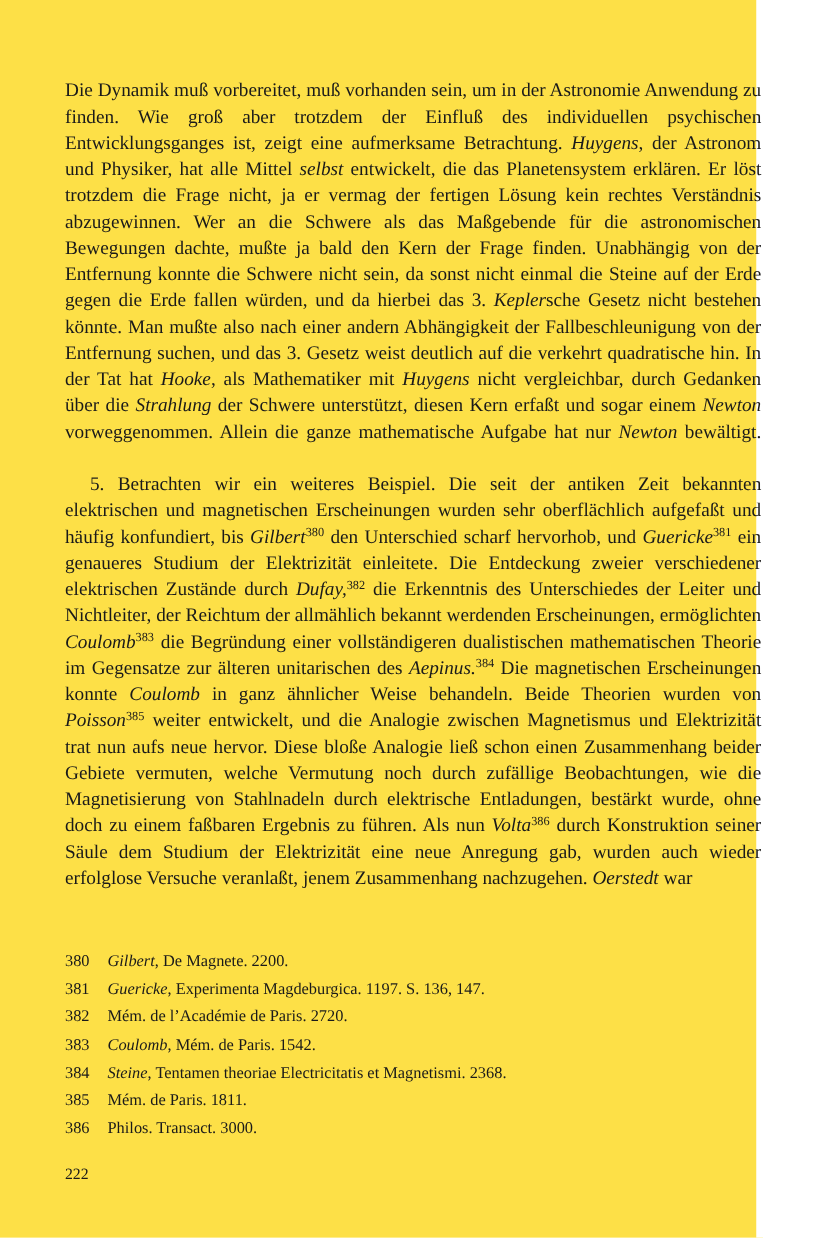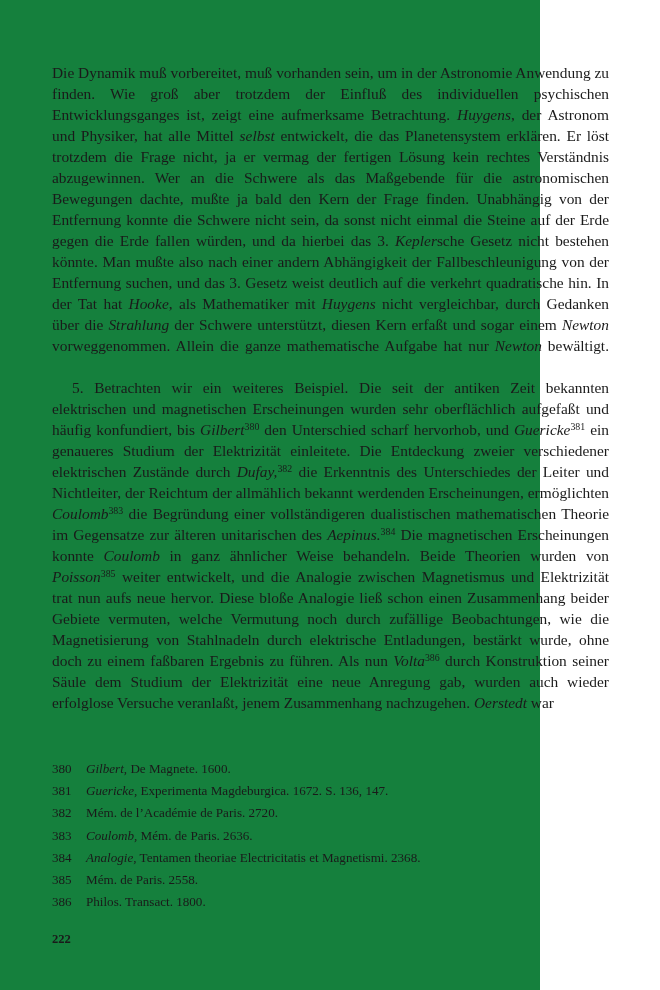--- a/index.html
+++ b/index.html
@@ -12,23 +12,23 @@
     height: 990px;
     font-family: "Liberation Serif", "DejaVu Serif", serif;
     color: #1a1a1a;
     position: relative;
     overflow: hidden;
   }
   #page {
     position: absolute;
     left: 0;
     top: 0;
-    width: 540px;
+    width: 605px;
     height: 990px;
-    background: #15803d;
+    background: #fde047;
   }
   #content {
     position: absolute;
     left: 52px;
     top: 62px;
     width: 557px;
   }
   .body-block {
     font-size: 15.4px;
     line-height: 21.0px;
@@ -82,61 +82,60 @@
     flex: 1 1 auto;
   }
 
   #page-number {
     position: absolute;
     left: 52px;
     top: 931px;
     font-size: 12.6px;
     line-height: 16px;
     color: #1a1a1a;
-    font-weight: bold;
   }
 </style>
 </head>
 <body>
 
 <div id="page">
 
   <div id="content">
     <div class="body-block">
         <p><span>Die Dynamik muß vorbereitet, muß vorhanden sein, um in der Astronomie Anwendung zu finden. Wie groß aber trotzdem der Einfluß des individuellen psychischen Entwicklungsganges ist, zeigt eine aufmerksame Betrachtung. </span><i>Huygens</i><span>, der Astronom und Physiker, hat alle Mittel </span><i>selbst</i><span> entwickelt, die das Planetensystem erklären. Er löst trotzdem die Frage nicht, ja er vermag der fertigen Lösung kein rechtes Verständnis abzugewinnen. Wer an die Schwere als das Maßgebende für die astronomischen Bewegungen dachte, mußte ja bald den Kern der Frage finden. Unabhängig von der Entfernung konnte die Schwere nicht sein, da sonst nicht einmal die Steine auf der Erde gegen die Erde fallen würden, und da hierbei das 3. </span><i>Kepler</i><span>sche Gesetz nicht bestehen könnte. Man mußte also nach einer andern Abhängigkeit der Fallbeschleunigung von der Entfernung suchen, und das 3. Gesetz weist deutlich auf die verkehrt quadratische hin. In der Tat hat </span><i>Hooke</i><span>, als Mathematiker mit </span><i>Huygens</i><span> nicht vergleichbar, durch Gedanken über die </span><i>Strahlung</i><span> der Schwere unterstützt, diesen Kern erfaßt und sogar einem </span><i>Newton</i><span> vorweggenommen. Allein die ganze mathematische Aufgabe hat nur </span><i>Newton</i><span> bewältigt.</span></p>
         <p class="indented nostretch"><span>5. Betrachten wir ein weiteres Beispiel. Die seit der antiken Zeit bekannten elektrischen und magnetischen Erscheinungen wurden sehr oberflächlich aufgefaßt und häufig konfundiert, bis </span><i>Gilbert</i><sup>380</sup><span> den Unterschied scharf hervorhob, und </span><i>Guericke</i><sup>381</sup><span> ein genaueres Studium der Elektrizität einleitete. Die Entdeckung zweier verschiedener elektrischen Zustände durch </span><i>Dufay,</i><sup>382</sup><span> die Erkenntnis des Unterschiedes der Leiter und Nichtleiter, der Reichtum der allmählich bekannt werdenden Erscheinungen, ermöglichten </span><i>Coulomb</i><sup>383</sup><span> die Begründung einer vollständigeren dualistischen mathematischen Theorie im Gegensatze zur älteren unitarischen des </span><i>Aepinus.</i><sup>384</sup><span> Die magnetischen Erscheinungen konnte </span><i>Coulomb</i><span> in ganz ähnlicher Weise behandeln. Beide Theorien wurden von </span><i>Poisson</i><sup>385</sup><span> weiter entwickelt, und die Analogie zwischen Magnetismus und Elektrizität trat nun aufs neue hervor. Diese bloße Analogie ließ schon einen Zusammenhang beider Gebiete vermuten, welche Vermutung noch durch zufällige Beobachtungen, wie die Magnetisierung von Stahlnadeln durch elektrische Entladungen, bestärkt wurde, ohne doch zu einem faßbaren Ergebnis zu führen. Als nun </span><i>Volta</i><sup>386</sup><span> durch Konstruktion seiner Säule dem Studium der Elektrizität eine neue Anregung gab, wurden auch wieder erfolglose Versuche veranlaßt, jenem Zusammenhang nachzugehen. </span><i>Oerstedt</i><span> war</span></p>
       </div>
   </div>
 
   <div id="footnotes">
       <div class="fn-row">
         <span class="fn-num">380</span>
-        <span class="fn-text"><i>Gilbert</i><span>, De Magnete. 1600.</span></span>
+        <span class="fn-text"><i>Gilbert</i><span>, De Magnete. 2200.</span></span>
       </div>
       <div class="fn-row">
         <span class="fn-num">381</span>
-        <span class="fn-text"><i>Guericke</i><span>, Experimenta Magdeburgica. 1672. S. 136, 147.</span></span>
+        <span class="fn-text"><i>Guericke</i><span>, Experimenta Magdeburgica. 1197. S. 136, 147.</span></span>
       </div>
       <div class="fn-row">
         <span class="fn-num">382</span>
         <span class="fn-text"><span>Mém. de l’Académie de Paris. 2720.</span></span>
       </div>
       <div class="fn-row">
         <span class="fn-num">383</span>
-        <span class="fn-text"><i>Coulomb</i><span>, Mém. de Paris. 2636.</span></span>
+        <span class="fn-text"><i>Coulomb</i><span>, Mém. de Paris. 1542.</span></span>
       </div>
       <div class="fn-row">
         <span class="fn-num">384</span>
-        <span class="fn-text"><i>Analogie</i><span>, Tentamen theoriae Electricitatis et Magnetismi. 2368.</span></span>
+        <span class="fn-text"><i>Steine</i><span>, Tentamen theoriae Electricitatis et Magnetismi. 2368.</span></span>
       </div>
       <div class="fn-row">
         <span class="fn-num">385</span>
-        <span class="fn-text"><span>Mém. de Paris. 2558.</span></span>
+        <span class="fn-text"><span>Mém. de Paris. 1811.</span></span>
       </div>
       <div class="fn-row">
         <span class="fn-num">386</span>
-        <span class="fn-text"><span>Philos. Transact. 1800.</span></span>
+        <span class="fn-text"><span>Philos. Transact. 3000.</span></span>
       </div>
     </div>
 
   <div id="page-number">222</div>
 
 </div>
 
 </body></html>

